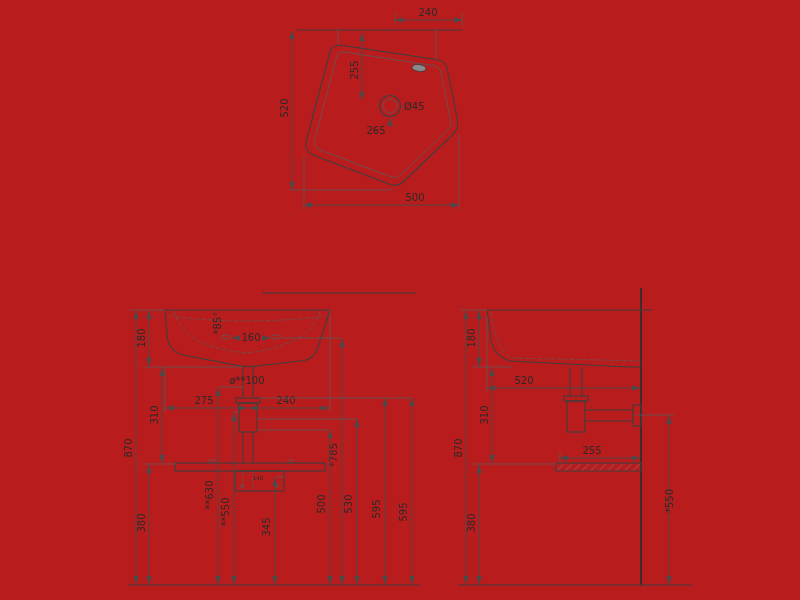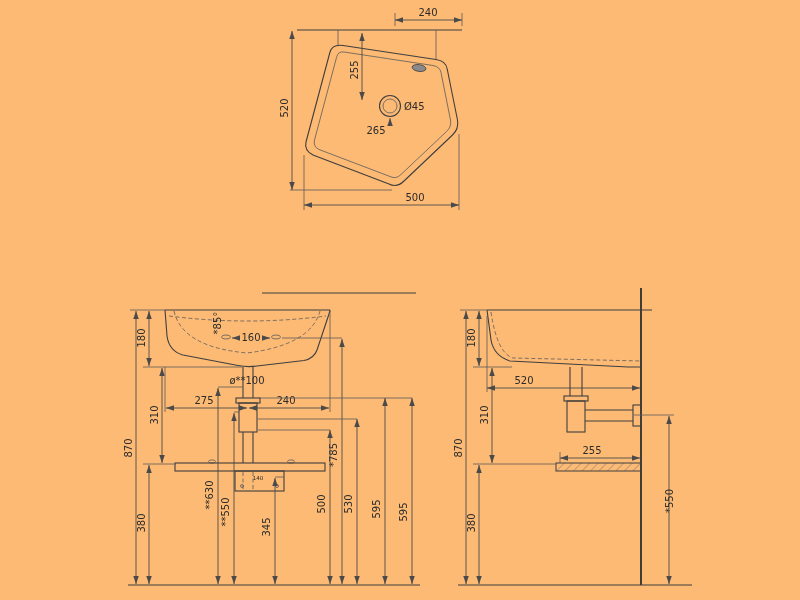--- a/index.html
+++ b/index.html
@@ -1,16 +1,16 @@
 <!DOCTYPE html>
 <html><head>
 <meta charset="utf-8">
 <style>
   html,body { margin:0; padding:0; background:#ffffff; }
-  .page { width:800px; height:600px; background:#fdba74; position:relative; overflow:hidden; }
+  .page { width:800px; height:600px; background:#b91c1c; position:relative; overflow:hidden; }
   svg { display:block; }
   .ln   { stroke:#3f3f3f; stroke-width:1.1; fill:none; }
   .thin { stroke:#5a5a5a; stroke-width:0.8; fill:none; }
   .dash { stroke:#5a5a5a; stroke-width:0.8; fill:none; stroke-dasharray:4 2.5; }
   .dim  { stroke:#4a4a4a; stroke-width:0.9; fill:none; }
   .wall { stroke:#2f2f2f; stroke-width:1.8; fill:none; }
   .lbl  { font-family:"DejaVu Sans", sans-serif; font-size:10px; fill:#2b2b2b; text-anchor:middle; }
   .lbl-start { text-anchor:start; }
   .lbl-xs { font-size:5.5px; }
 </style>

